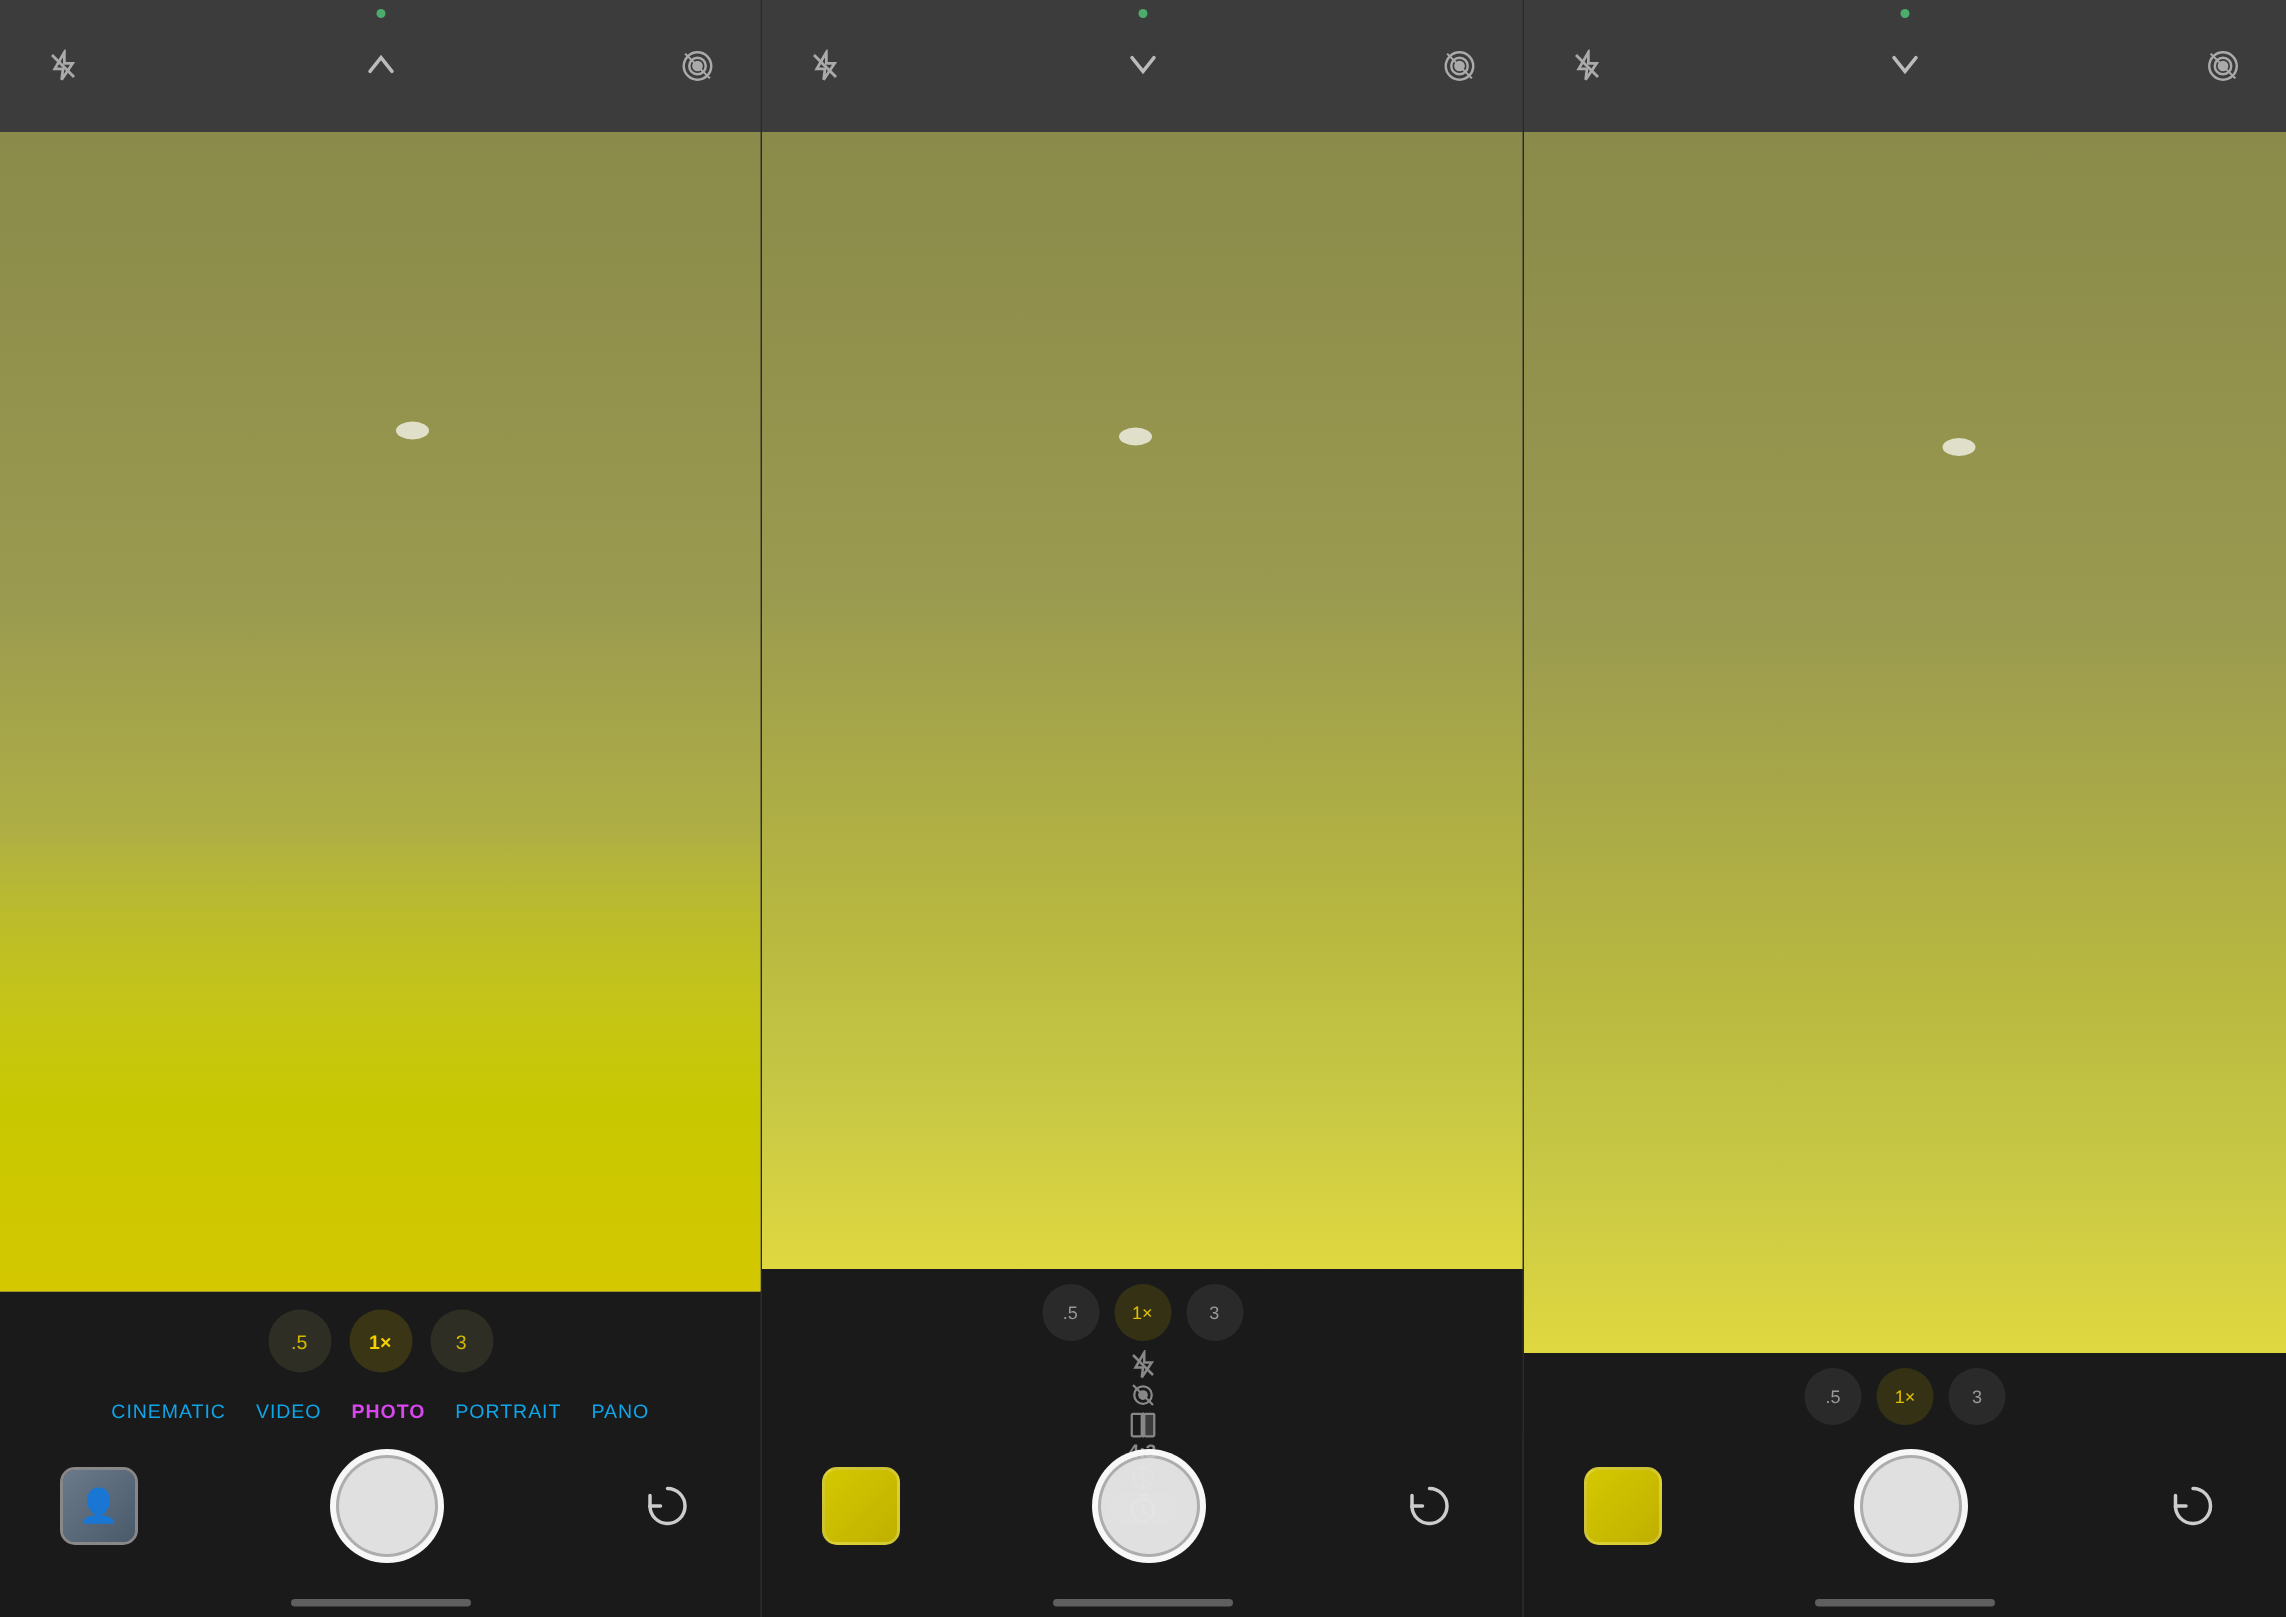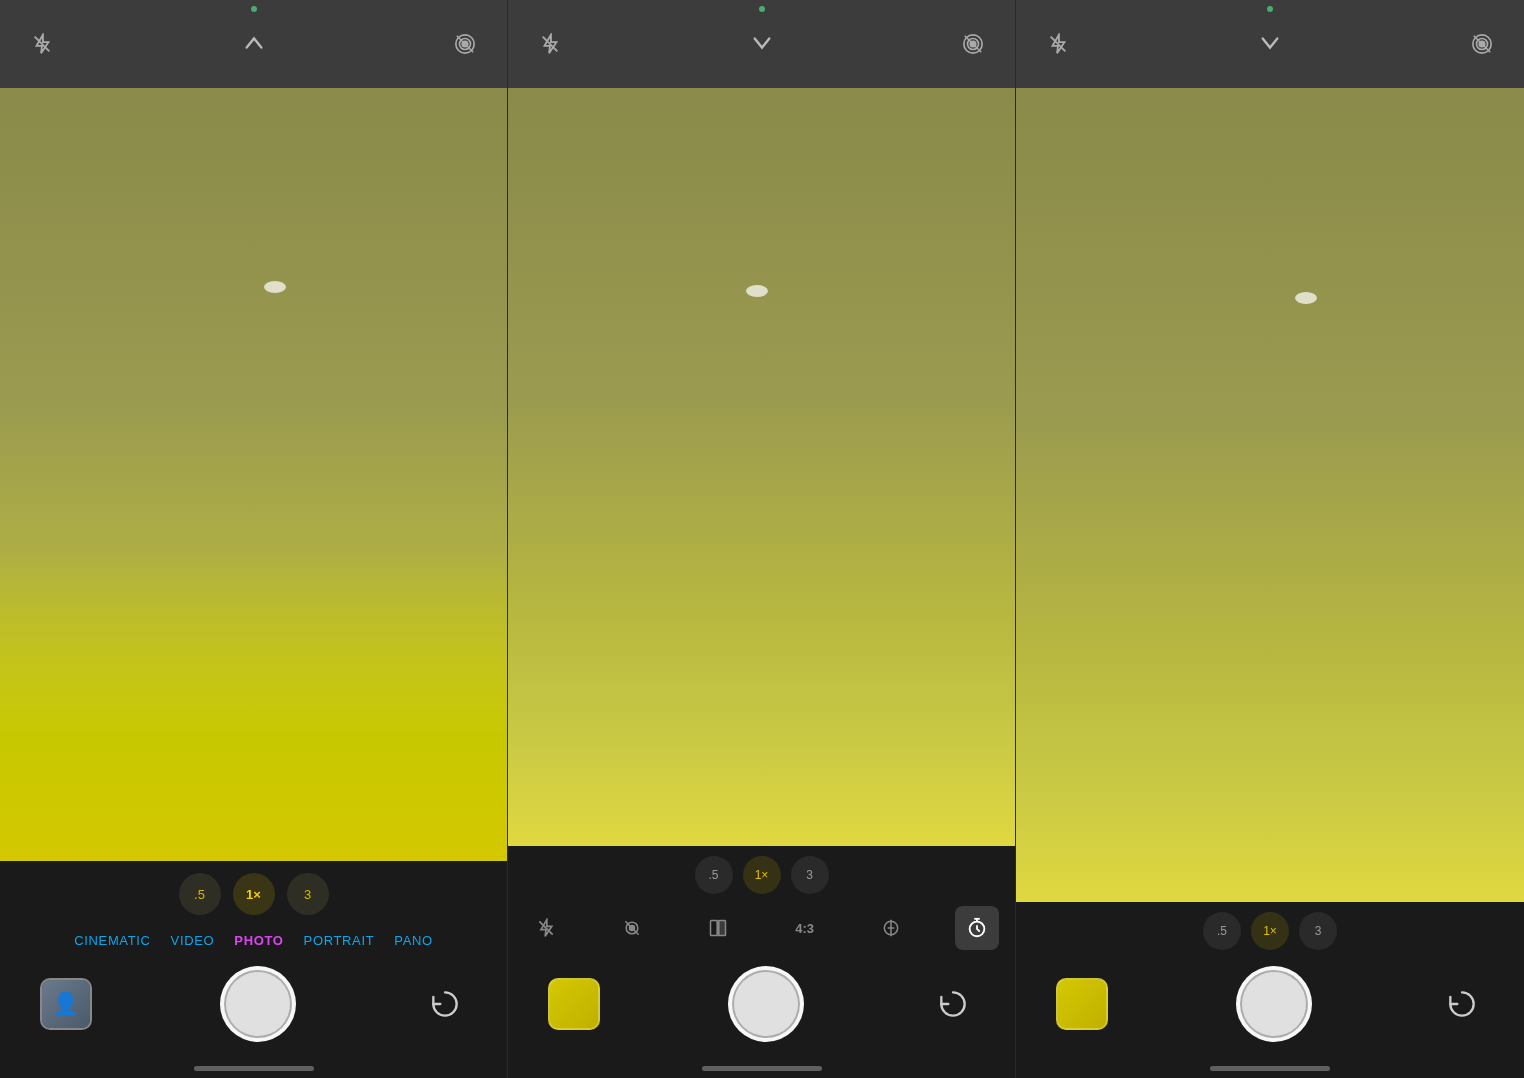--- a/index.html
+++ b/index.html
@@ -198,20 +198,21 @@
     }
 
     
     .tools-bar {
       display: flex;
       align-items: center;
       justify-content: space-between;
       padding: 0 16px;
       height: 56px;
       background: #1a1a1a;
+      flex-direction: column;
     }
 
     .tool-icon {
       width: 44px;
       height: 44px;
       display: flex;
       align-items: center;
       justify-content: center;
       color: #888;
       font-size: 18px;

